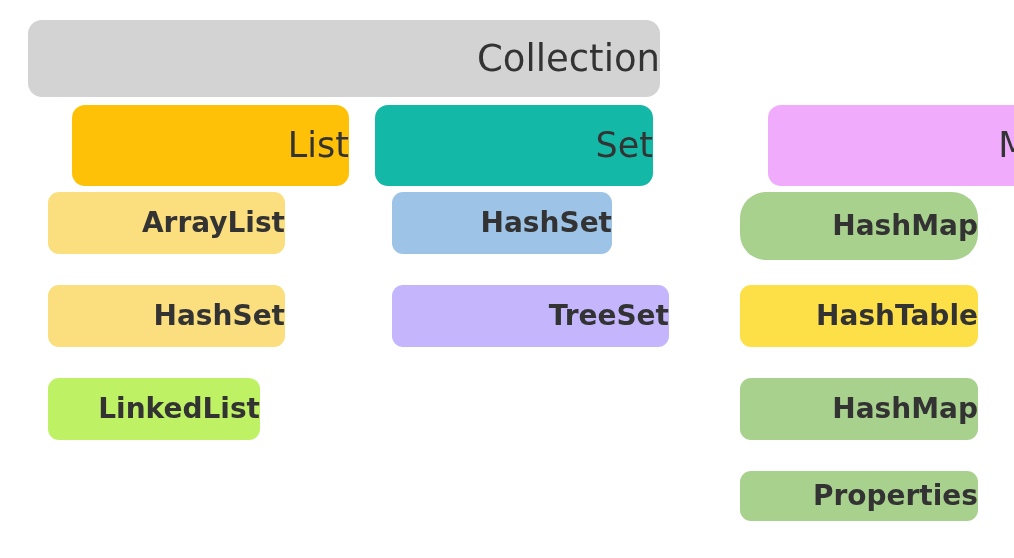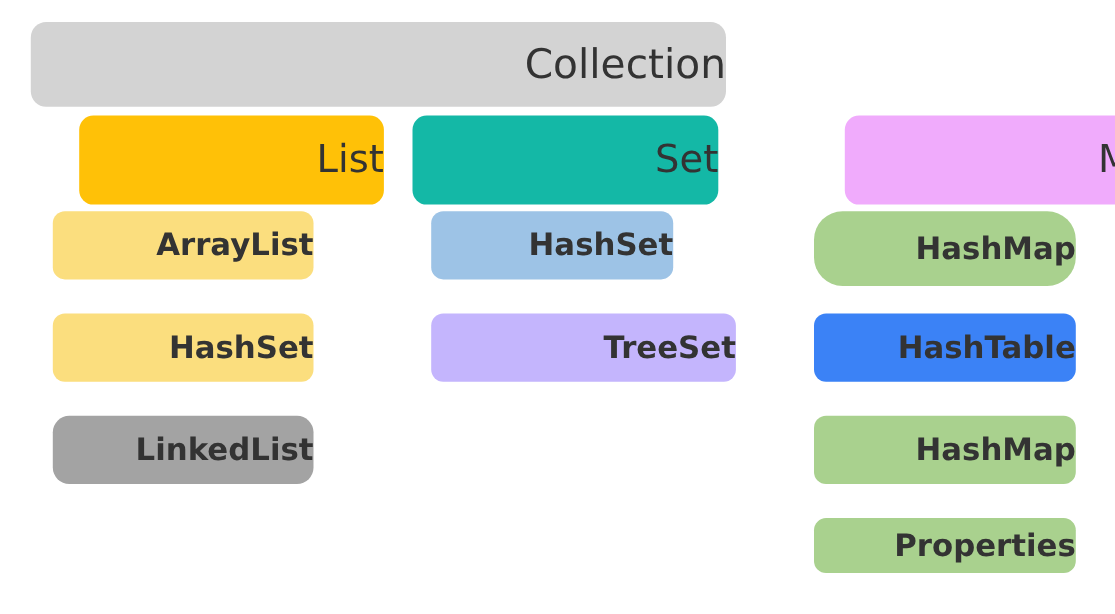--- a/index.html
+++ b/index.html
@@ -62,39 +62,39 @@
   <div id="columns-host">
       <div class="node category-node" style="left: 28px; top: 105px; width: 277px; height: 81px; background: rgb(255, 193, 7); color: rgb(51, 51, 51); margin-left: 44px;">
         <span class="node-label">List</span>
       </div>
       <div class="node leaf-node" style="left: 48px; top: 192px; width: 237px; height: 62px; background: rgb(251, 222, 126); color: rgb(51, 51, 51);">
         <span class="node-label">ArrayList</span>
       </div>
       <div class="node leaf-node" style="left: 48px; top: 285px; width: 237px; height: 62px; background: rgb(251, 222, 126); color: rgb(51, 51, 51);">
         <span class="node-label">HashSet</span>
       </div>
-      <div class="node leaf-node" style="left: 48px; top: 378px; width: 237px; height: 62px; background: #a3a3a3; color: rgb(51, 51, 51); border-radius: 15px;">
+      <div class="node leaf-node" style="left: 48px; top: 378px; width: 212px; height: 62px; background: #bef264; color: rgb(51, 51, 51);">
         <span class="node-label">LinkedList</span>
       </div>
       <div class="node category-node" style="left: 375px; top: 105px; width: 278px; height: 81px; background: #14b8a6; color: rgb(51, 51, 51);">
         <span class="node-label">Set</span>
       </div>
       <div class="node leaf-node" style="left: 392px; top: 192px; width: 220px; height: 62px; background: rgb(157, 195, 230); color: rgb(51, 51, 51);">
         <span class="node-label">HashSet</span>
       </div>
       <div class="node leaf-node" style="left: 392px; top: 285px; width: 277px; height: 62px; background: #c4b5fd; color: rgb(51, 51, 51);">
         <span class="node-label">TreeSet</span>
       </div>
       <div class="node category-node" style="left: 720px; top: 105px; width: 304px; height: 81px; background: #f0abfc; color: rgb(51, 51, 51); margin-left: 48px;">
         <span class="node-label">Map</span>
       </div>
       <div class="node leaf-node" style="left: 740px; top: 192px; width: 238px; height: 68px; background: rgb(169, 209, 142); color: rgb(51, 51, 51); border-radius: 26px;">
         <span class="node-label">HashMap</span>
       </div>
-      <div class="node leaf-node" style="left: 740px; top: 285px; width: 238px; height: 62px; background: #3b82f6; color: rgb(51, 51, 51);">
+      <div class="node leaf-node" style="left: 740px; top: 285px; width: 238px; height: 62px; background: #fde047; color: rgb(51, 51, 51);">
         <span class="node-label">HashTable</span>
       </div>
       <div class="node leaf-node" style="left: 740px; top: 378px; width: 238px; height: 62px; background: rgb(169, 209, 142); color: rgb(51, 51, 51);">
         <span class="node-label">HashMap</span>
       </div>
       <div class="node leaf-node" style="left: 740px; top: 471px; width: 238px; height: 50px; background: rgb(169, 209, 142); color: rgb(51, 51, 51);">
         <span class="node-label">Properties</span>
       </div>
     </div>
 

